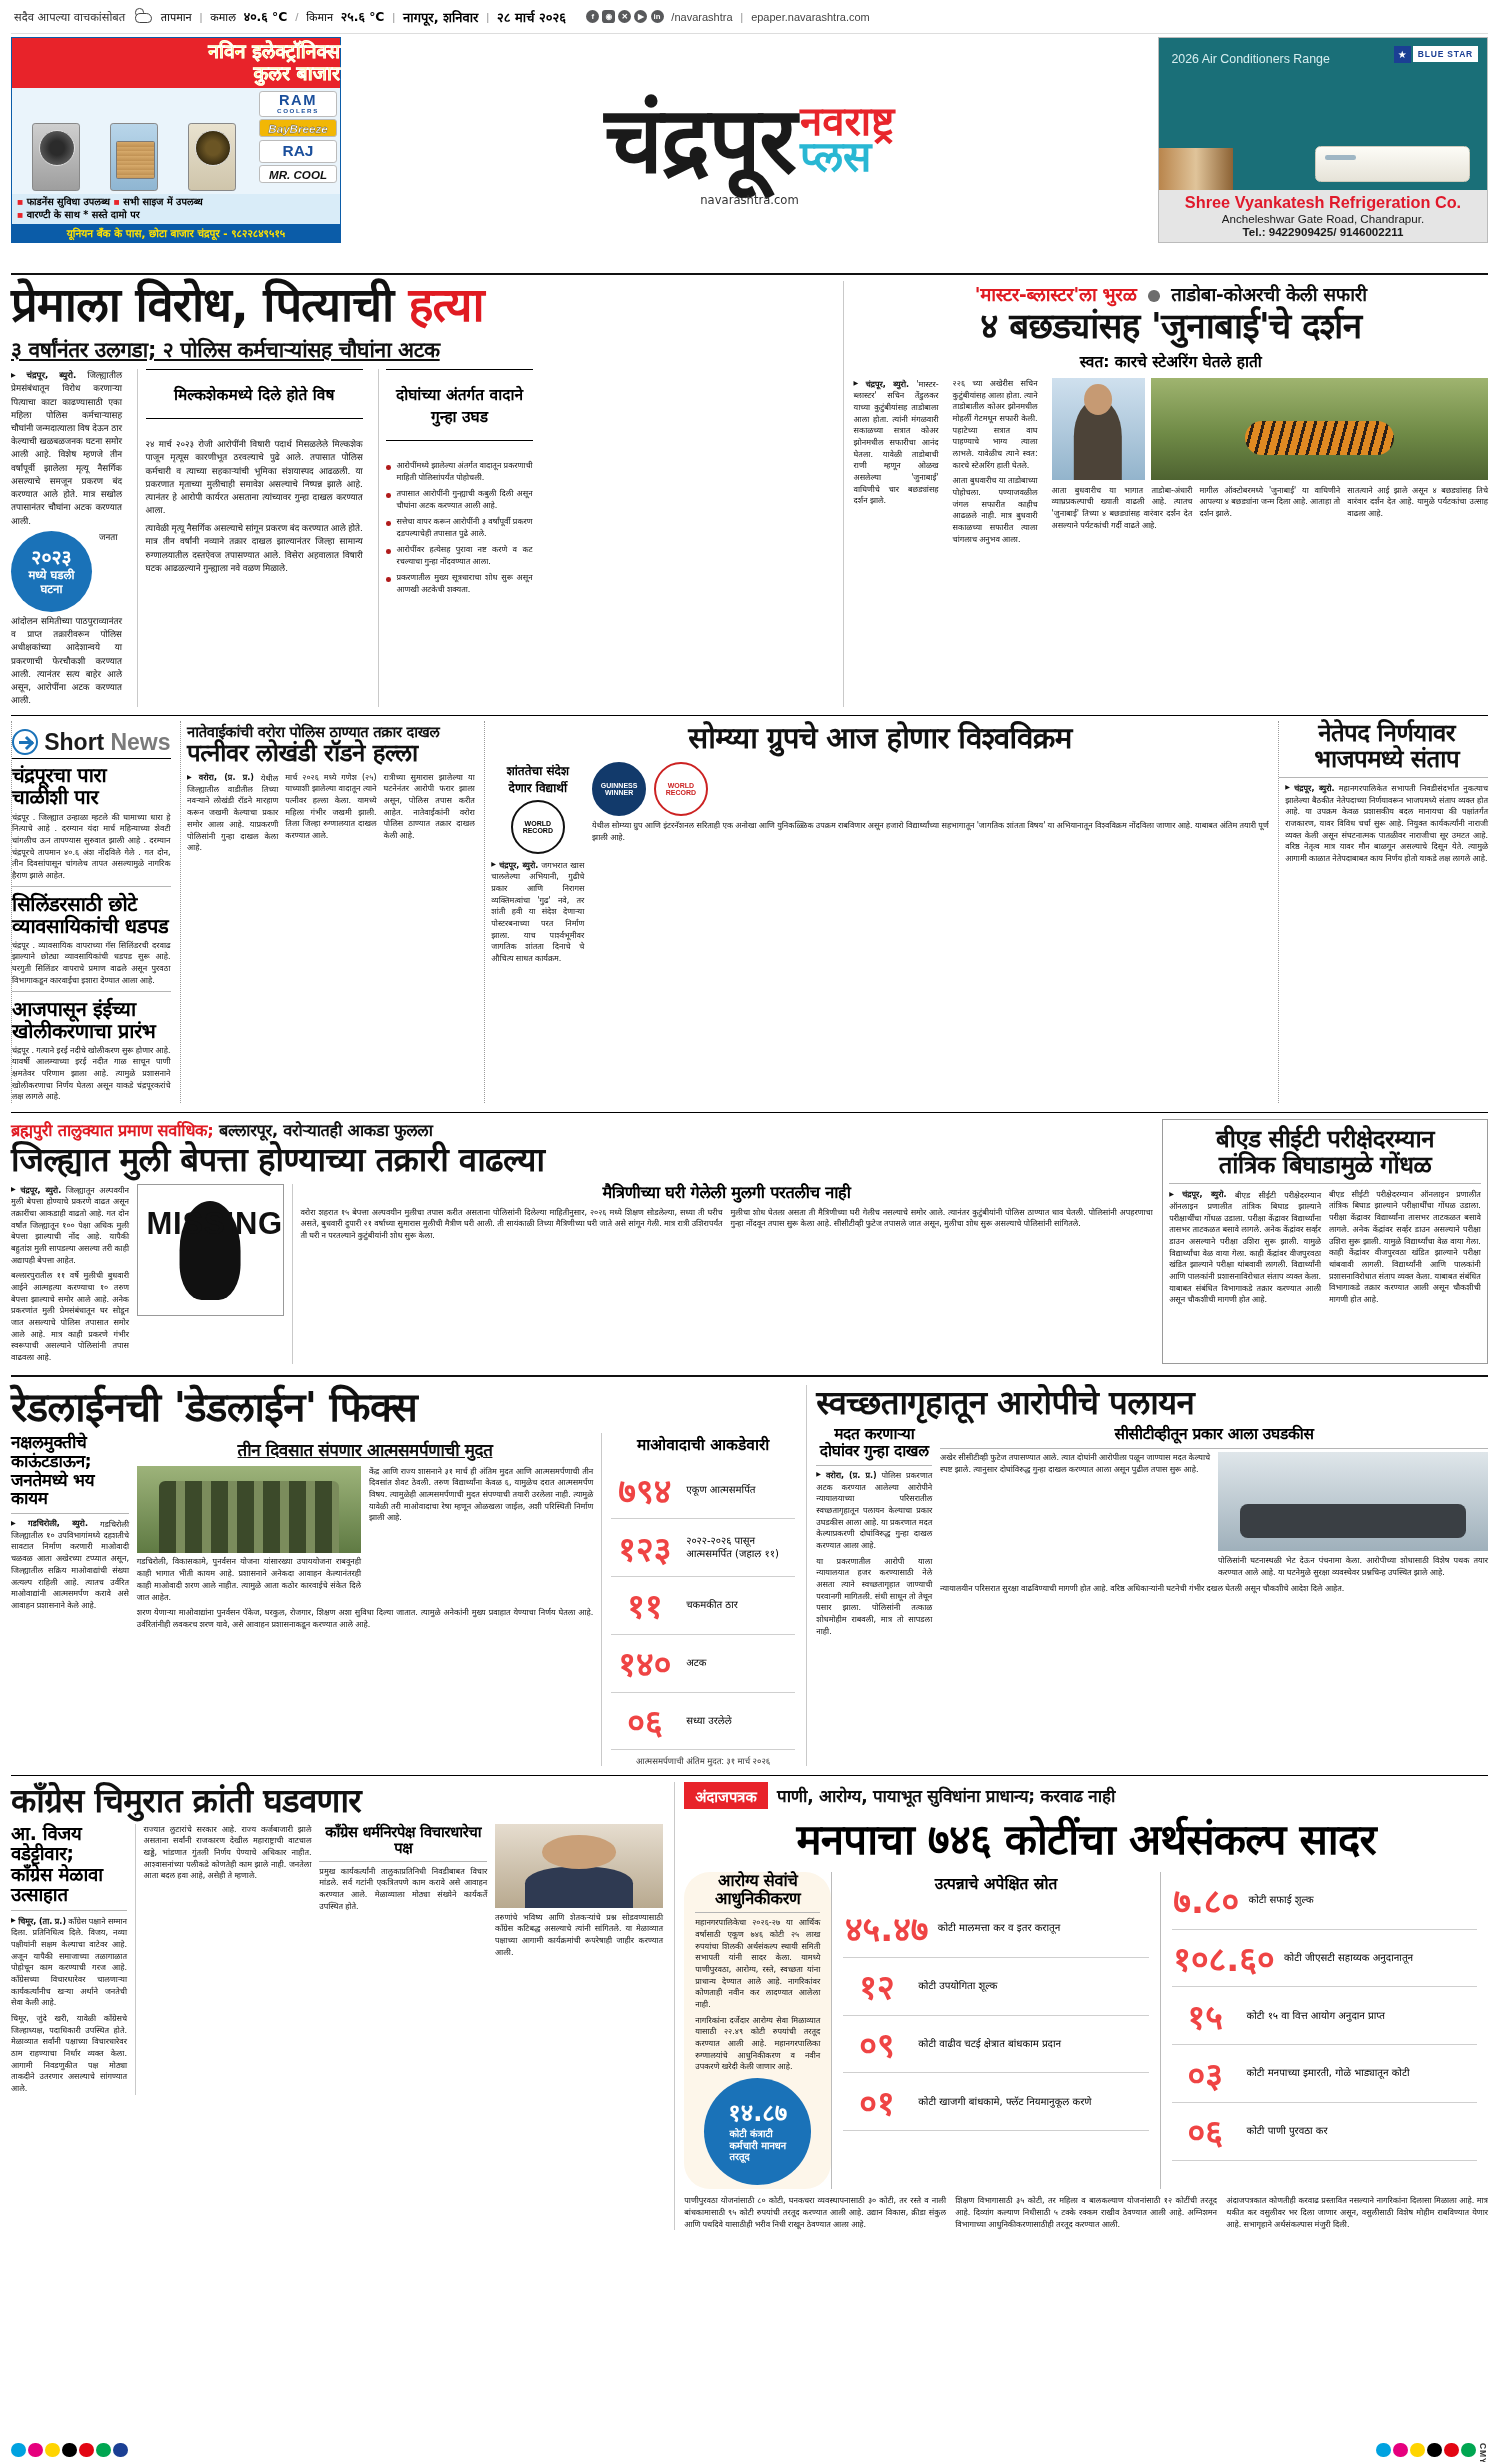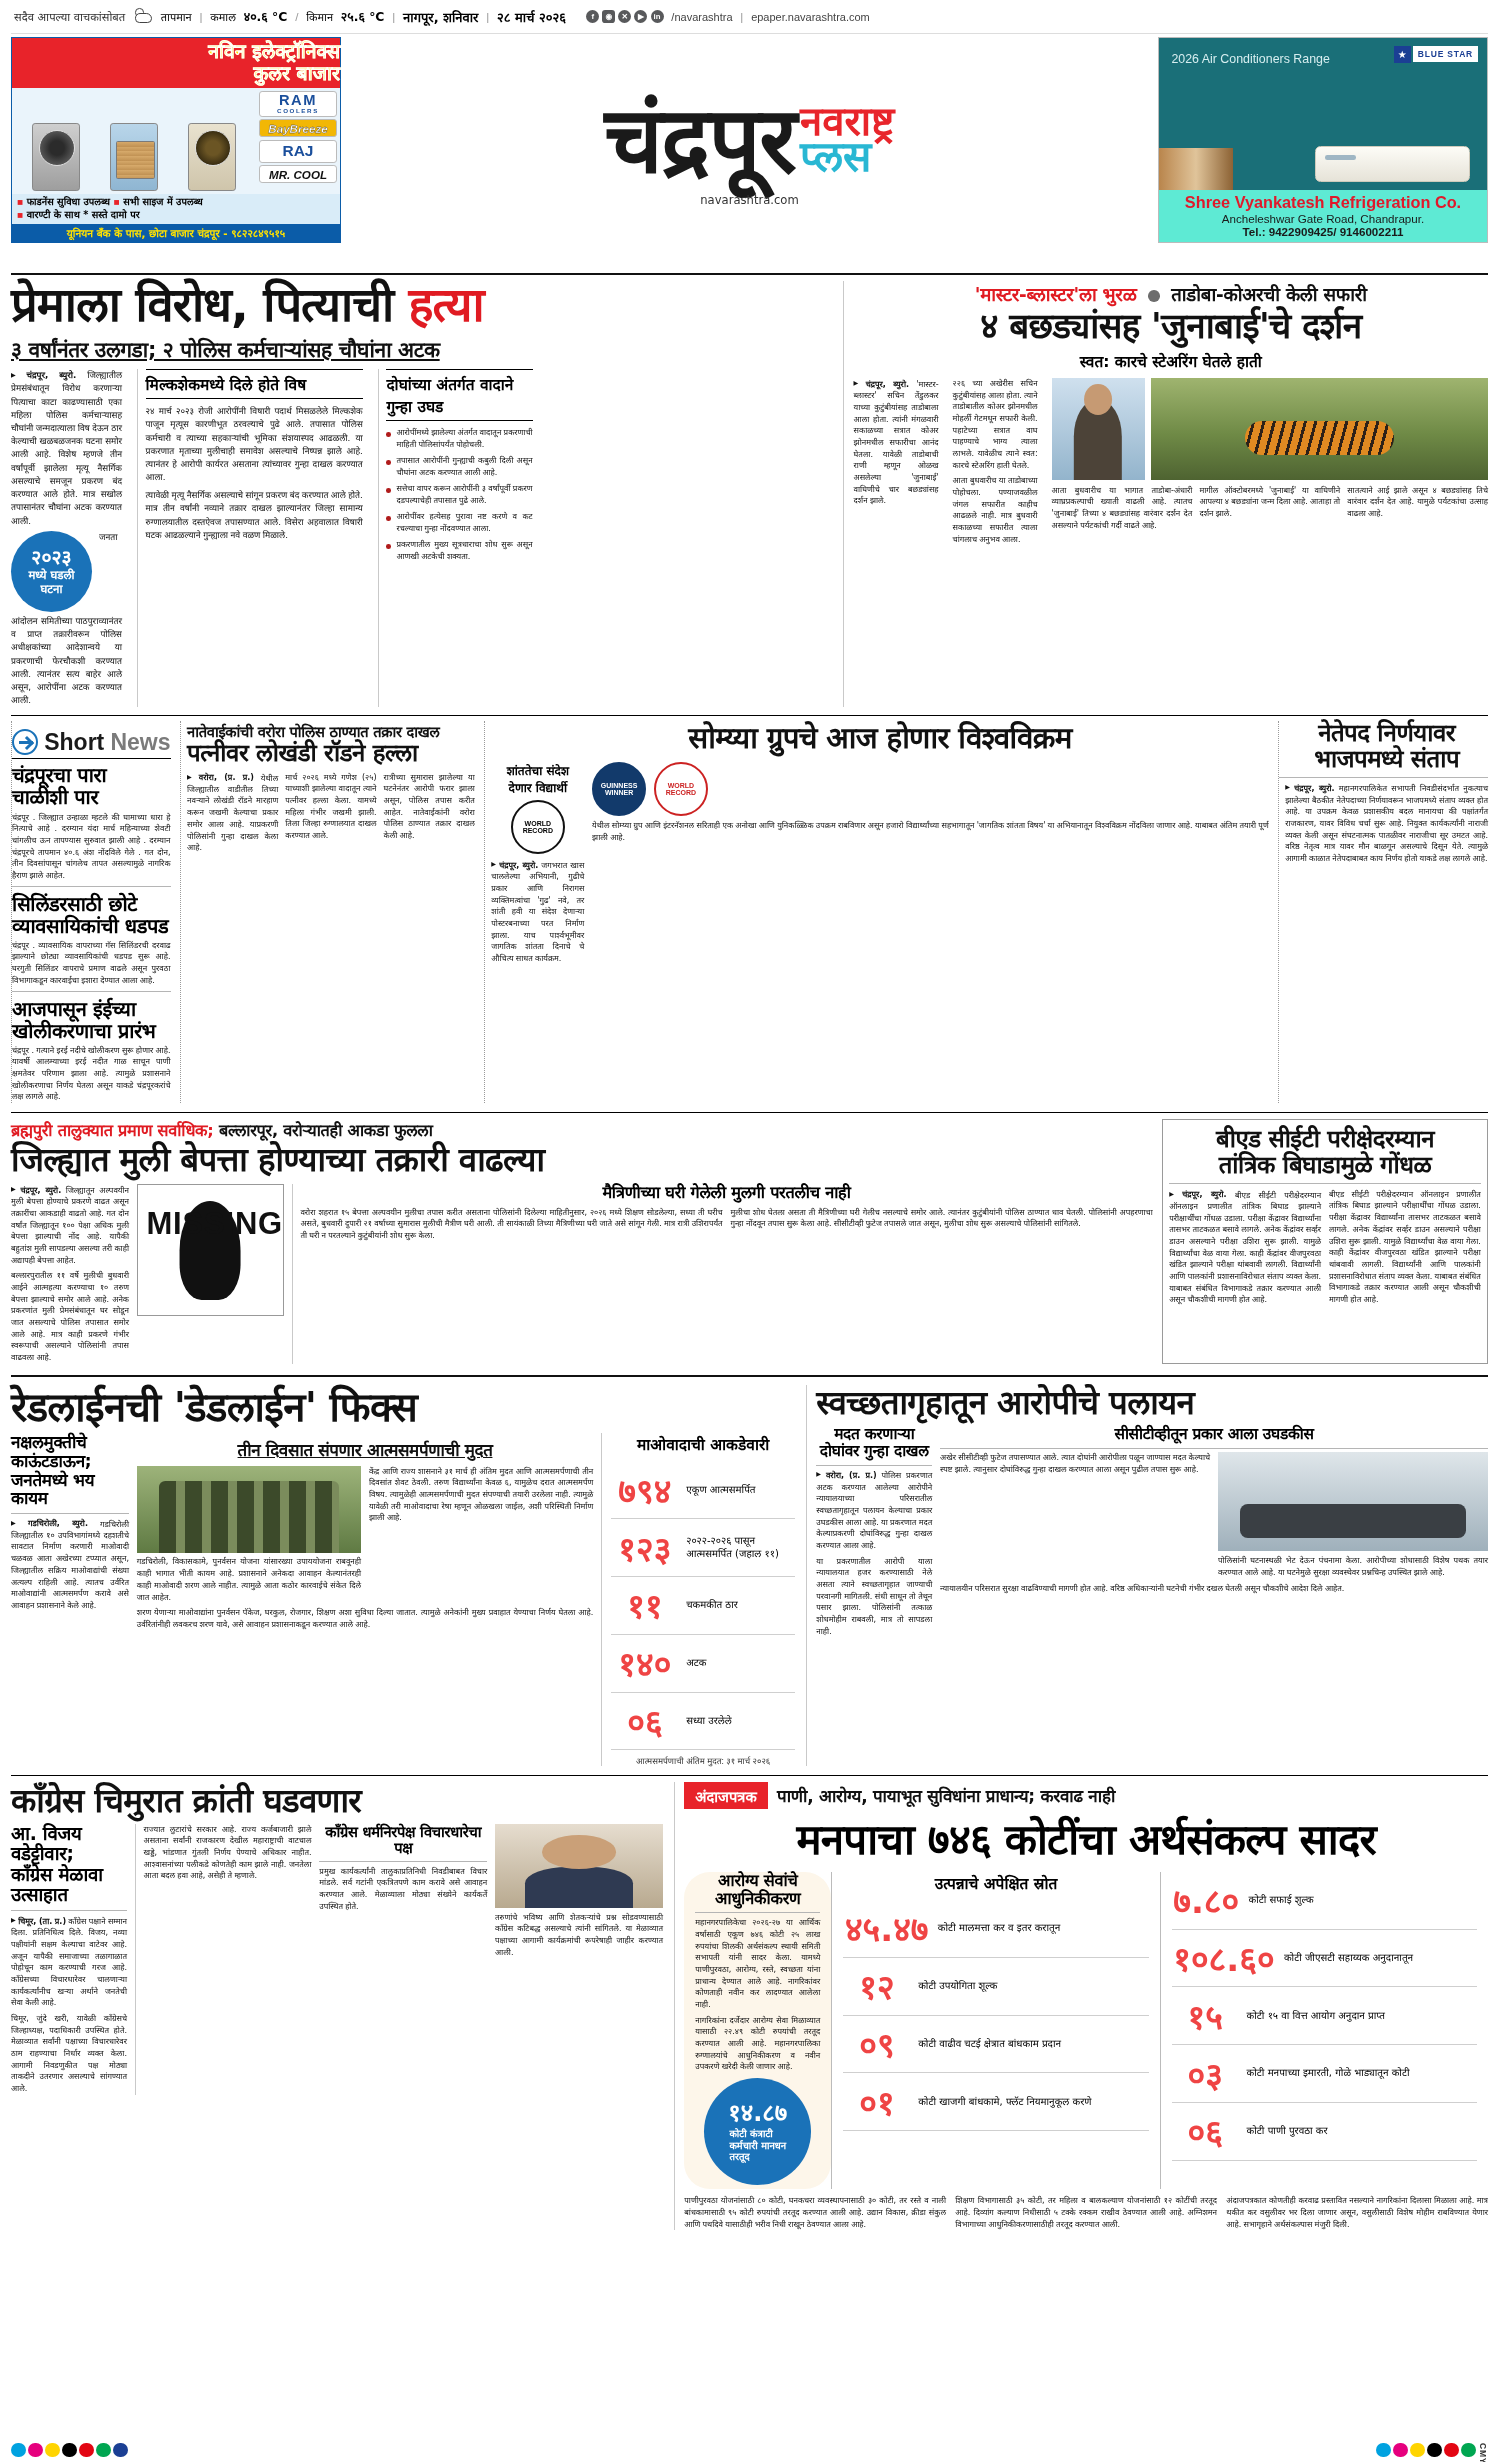--- a/index.html
+++ b/index.html
@@ -94,21 +94,21 @@
                       align-items:center;justify-content:center;font-size:10px;}
   .bsad .bslogo .tx { background:#fff;color:#1b3f94;font-weight:bold;font-size:8.5px;
                       letter-spacing:0.8px;padding:3.1px 4.7px;}
   .bsad h2 { color:#fff; font-size:24px; line-height:1.08; font-weight:bold; font-family:"Liberation Sans",sans-serif;}
   .bsad .sub { color:#d7eef0; font-size:12.4px; margin-top:4.7px; }
   .bsad .acunit { position:absolute; right:17px; bottom:7.8px; width:155px; height:36px;
                   background:linear-gradient(#fdfcf7,#e6e3d8); border-radius:5.4px; border:0.8px solid #cfcabb;}
   .bsad .acunit:after{content:"";position:absolute;left:9.3px;top:7.8px;width:31px;height:4.7px;background:#9fb6c4;border-radius:2.3px;}
   .bsad .woodstrip{position:absolute;left:0;bottom:0;width:74px;height:42px;
                    background:linear-gradient(90deg,#b9854c,#e0c49a,#8c6234);}
-  .bsad .bot { background:#5eead4; text-align:center; padding:3.1px 0 3.9px; }
+  .bsad .bot { background:#e5e5e5; text-align:center; padding:3.1px 0 3.9px; }
   .bsad .bot .n { color:#e0192b; font-weight:bold; font-size:16.3px; font-family:"Liberation Sans",sans-serif;}
   .bsad .bot .a { color:#1a1a1a; font-size:11.6px; }
   .bsad .bot .t { color:#1a1a1a; font-size:11.6px; font-weight:bold;}
 
   
   .lead { display:flex; gap:9.3px; margin-top:6.2px; padding-top:6.2px; border-top:2.3px solid #111; }
   .lead-left { width:823px; flex:0 0 823px; }
   .lead-right { flex:1; }
   h1.lead-h { font-family:"DejaVu Sans",sans-serif; font-weight:bold; font-size:47px;
               line-height:1.04; color:#111; letter-spacing:-1px; }
@@ -126,22 +126,22 @@
   .deck { font-family:"DejaVu Sans",sans-serif; font-weight:bold; font-size:15.5px; text-align:center;
           margin:4.7px 0 3.1px; }
 
   .cols4 { display:flex; gap:7.8px; margin-top:6.2px; }
   .col { flex:1; }
   .col.pad { padding-right:7px; }
   .byline { font-weight:bold; }
   .byline:before { content:"\25B6"; font-size:6.2px; vertical-align:1.6px; margin-right:2.3px; }
 
   .boxhead { font-family:"DejaVu Sans",sans-serif; font-weight:bold; font-size:15.5px;
-             border-top:0.8px solid #000;border-bottom:0.8px solid #000;
-             padding:3px 0; margin-bottom:6px;}
+             text-align:center; border-top:0.8px solid #000;border-bottom:0.8px solid #000;
+             padding:13px 0; margin-bottom:19px;}
   .bullets li { list-style:none; position:relative; padding-left:10px; margin-bottom:4.7px; }
   .bullets li:before{content:"";position:absolute;left:0;top:4.7px;width:4.7px;height:4.7px;
                      border-radius:50%;background:#b01b1b;}
 
   .badge-circle { width:81px;height:81px;border-radius:50%;background:#1a72b8;color:#fff;
                   display:flex;flex-direction:column;align-items:center;justify-content:center;
                   font-weight:bold;font-size:11.6px;line-height:1.15;text-align:center; float:left;
                   margin:3.1px 7px 3.1px 0; font-family:"DejaVu Sans",sans-serif;}
   .badge-circle b{font-size:19.4px;}
 

